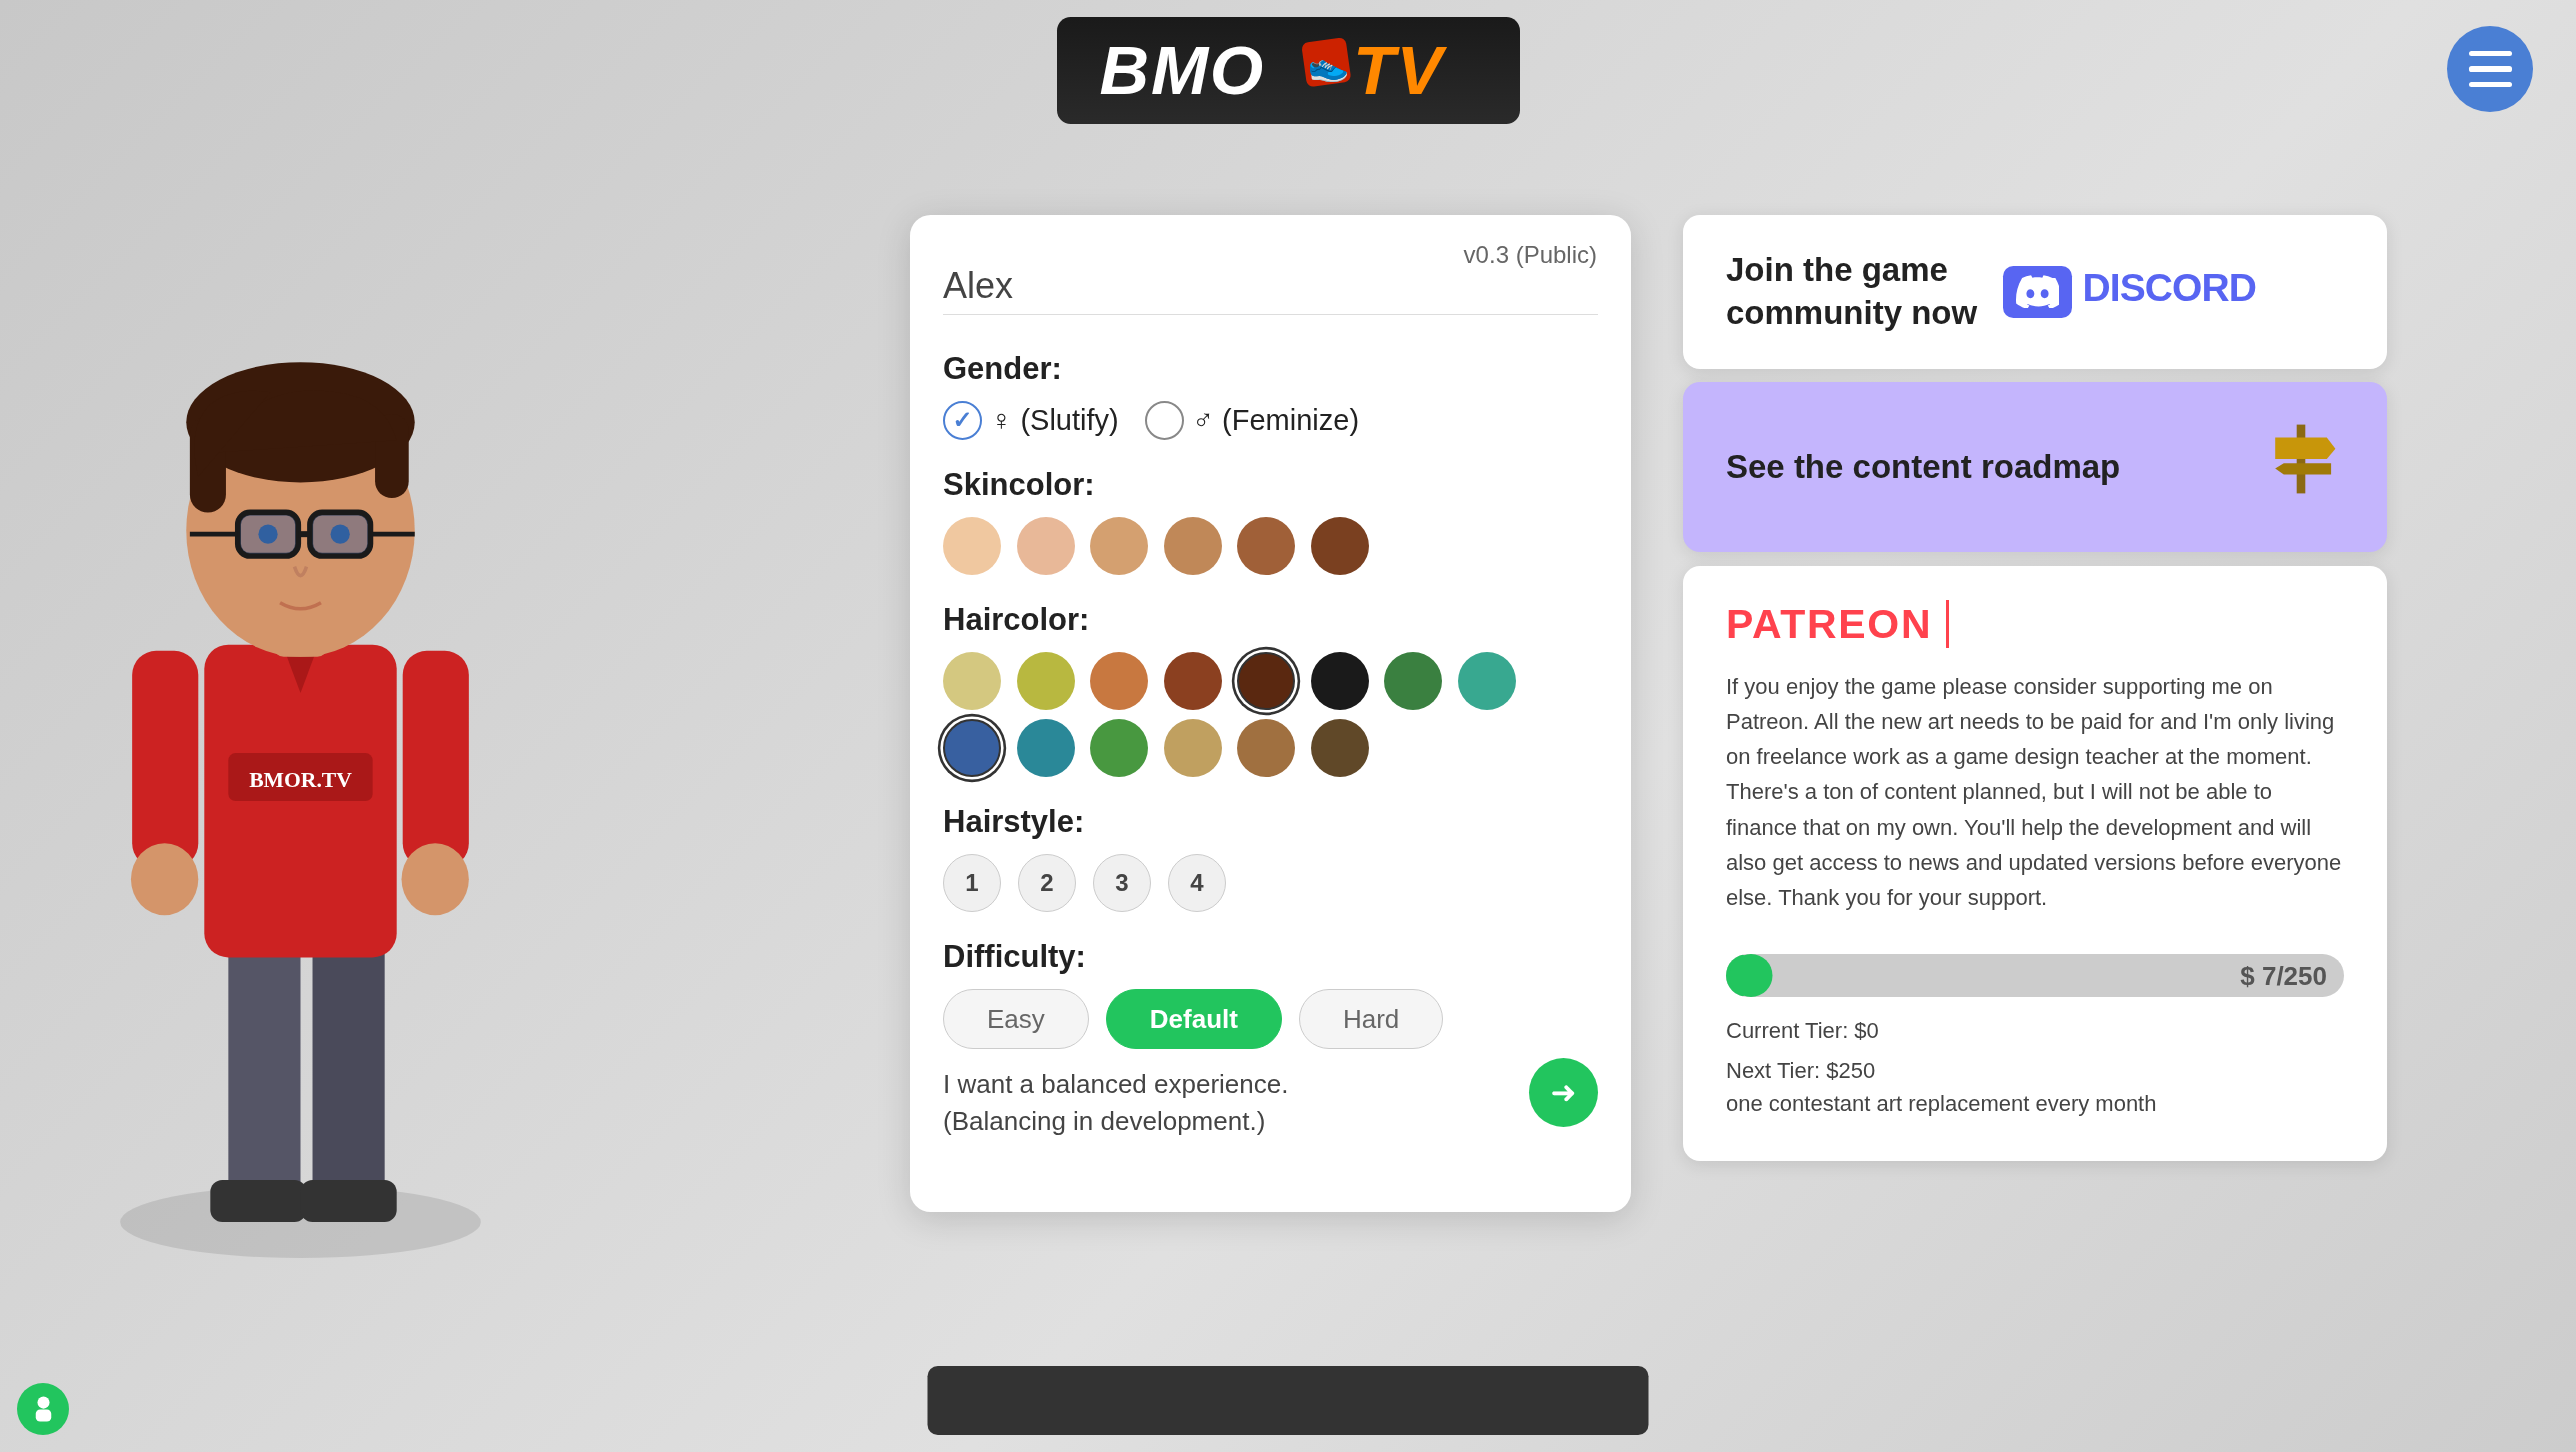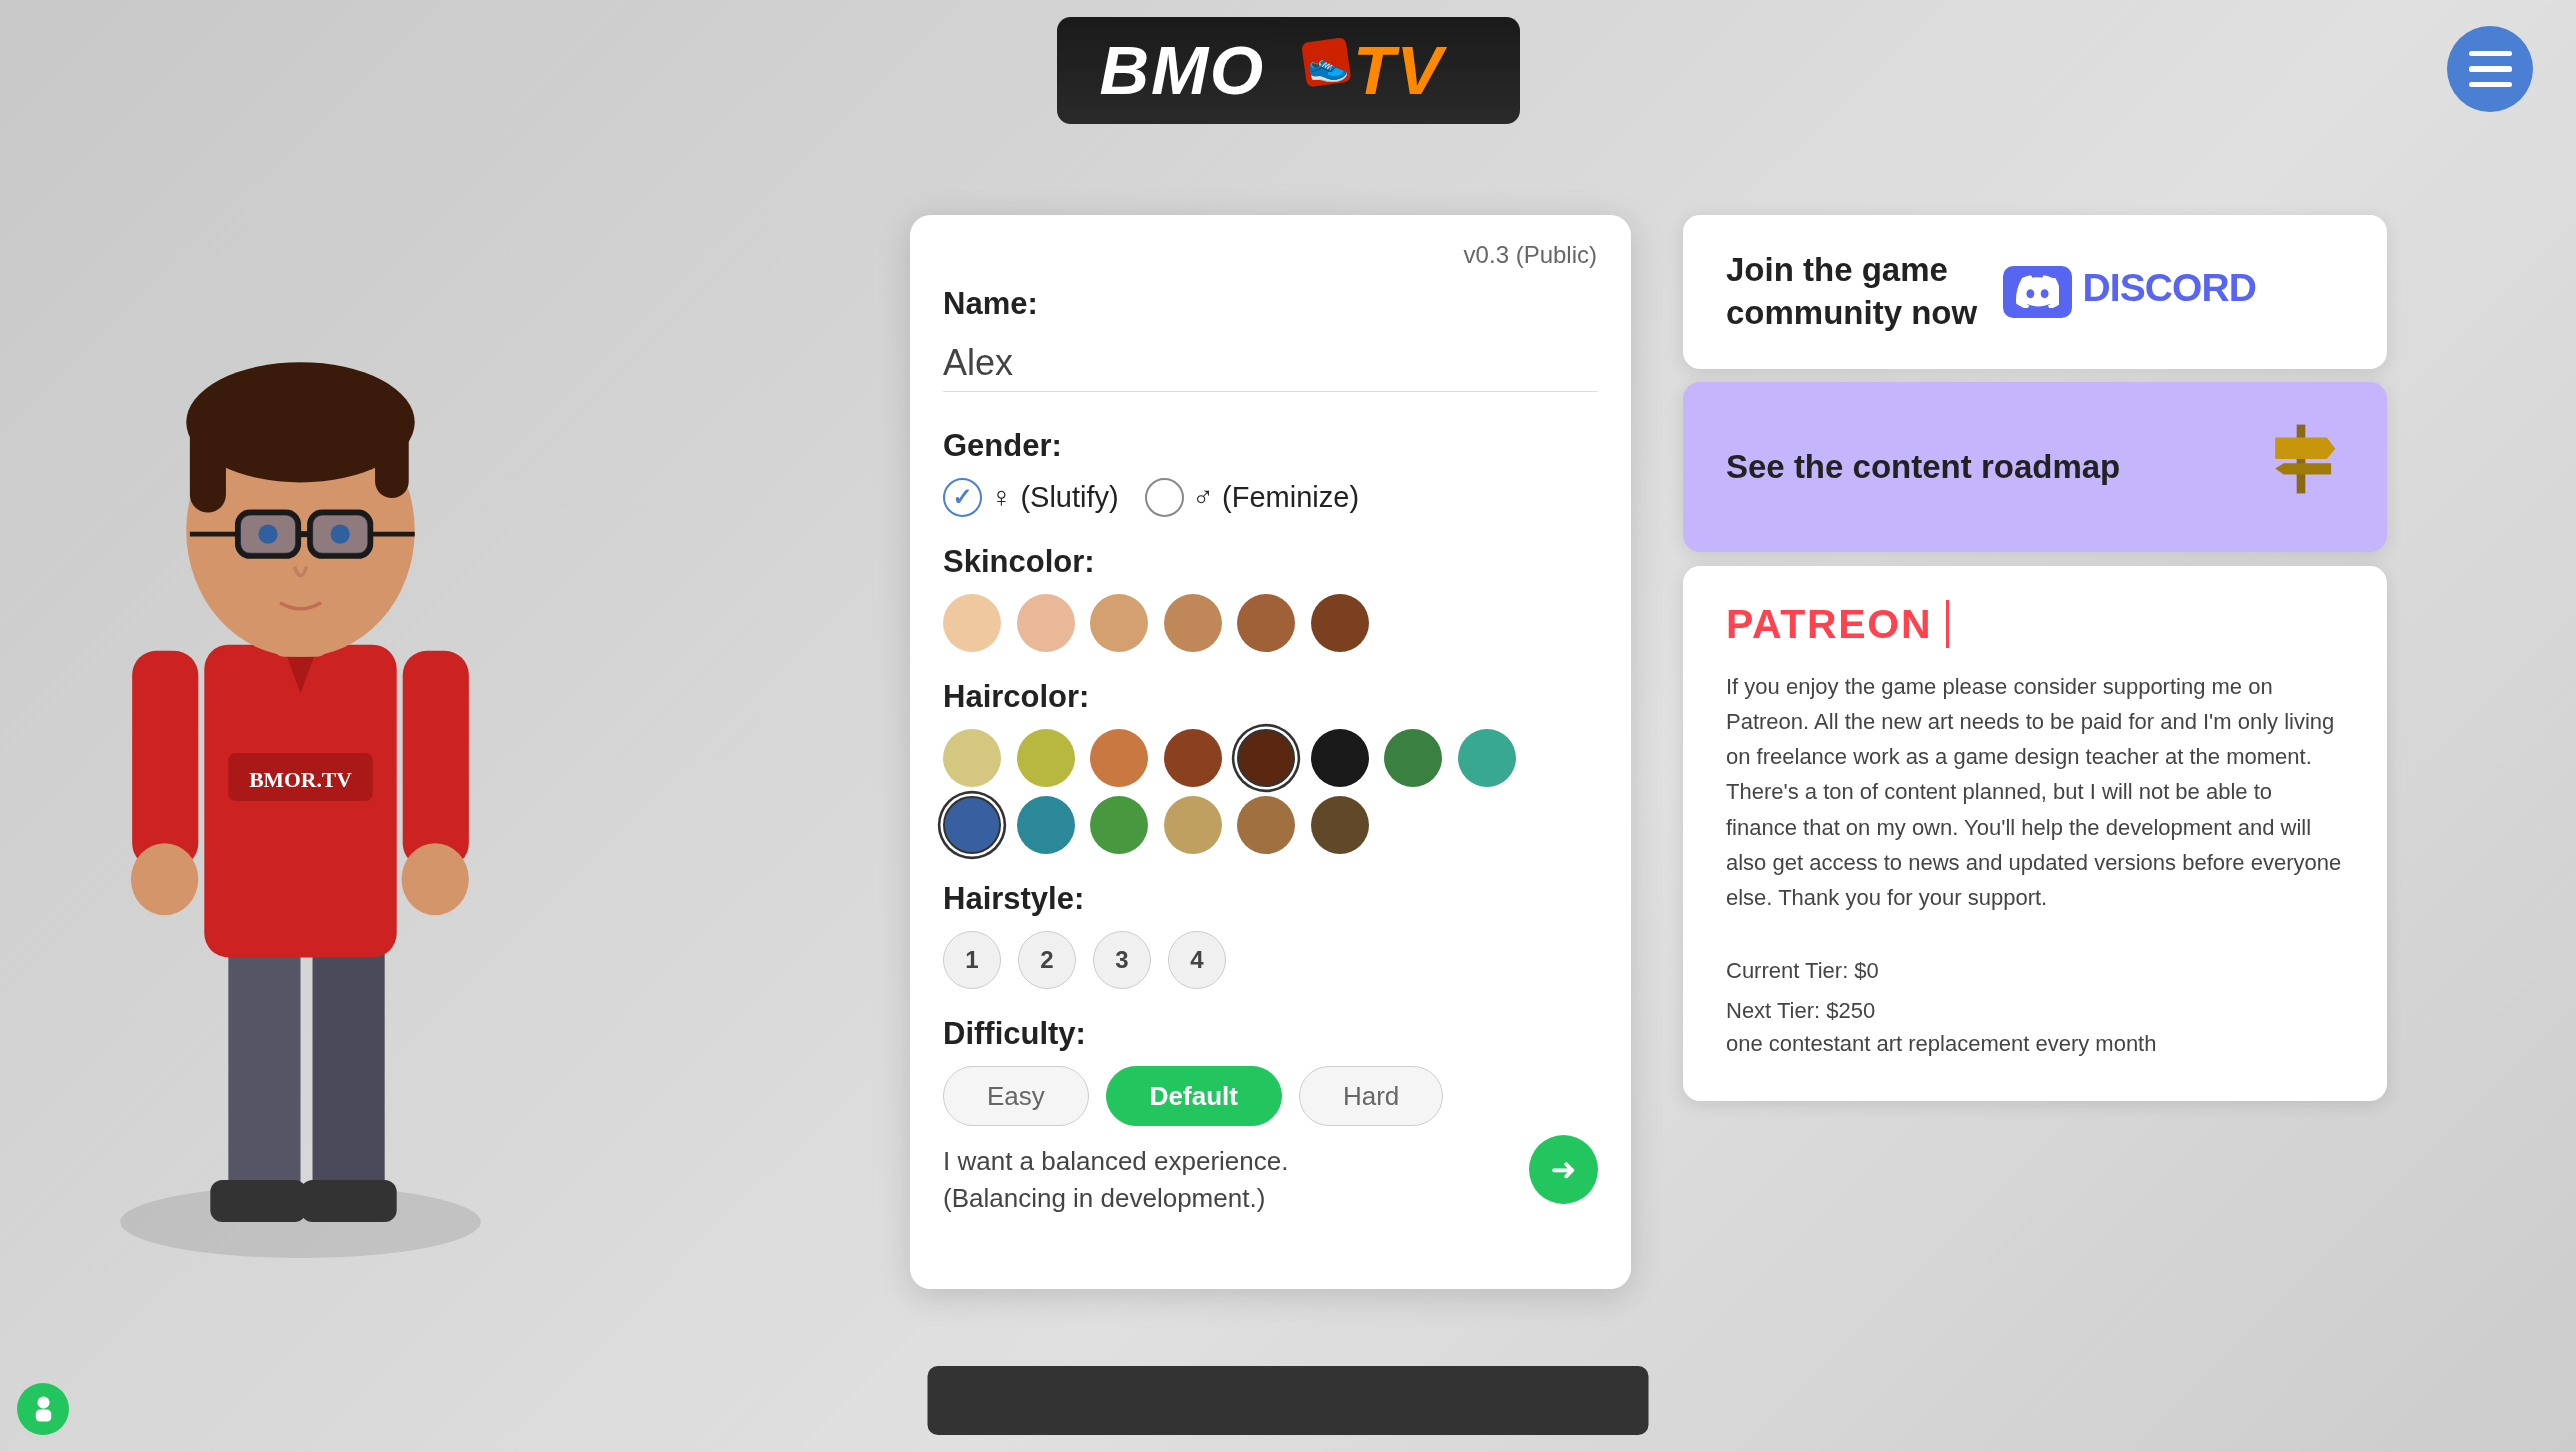--- a/index.html
+++ b/index.html
@@ -518,21 +518,20 @@
 
     <path d="M195 275 Q200 290 205 275" stroke="#c08060" stroke-width="3" fill="none"></path>
 
     <path d="M183 305 Q200 315 217 305" stroke="#c07050" stroke-width="3" fill="none"></path>
   </svg>
 </div>
 
 <div class="main-panel">
   <span class="version-badge">v0.3 (Public)</span>
   
-  <div class="field-label">Name:</div>
   <input class="name-input" type="text" value="Alex" style="">
   
   <div class="field-label">Gender:</div>
   <div class="gender-row">
     <div class="radio-option">
       <div class="radio-circle checked">
         <span class="radio-checkmark">✓</span>
       </div>
       <span class="gender-label">♀ (Slutify)</span>
     </div>
@@ -623,20 +622,25 @@
   </div>
 
   <div class="patreon-card">
     <div class="patreon-header">
       <span class="patreon-logo">PATREON</span>
       <div class="patreon-divider"></div>
     </div>
     
     <p class="patreon-description">If you enjoy the game please consider supporting me on Patreon. All the new art needs to be paid for and I'm only living on freelance work as a game design teacher at the moment. There's a ton of content planned, but I will not be able to finance that on my own. You'll help the development and will also get access to news and updated versions before everyone else. Thank you for your support.</p>
     
+    <div class="progress-bar-container">
+      <div class="progress-bar-fill"></div>
+      <div class="progress-ball"></div>
+      <span class="progress-label">$ 7/250</span>
+    </div>
     
     <p class="tier-info">Current Tier: $0</p>
     <p class="tier-info">
       <span>Next Tier: $250</span><br>
       <span>one contestant art replacement every month</span>
     </p>
     
   </div>
 </div>
 

